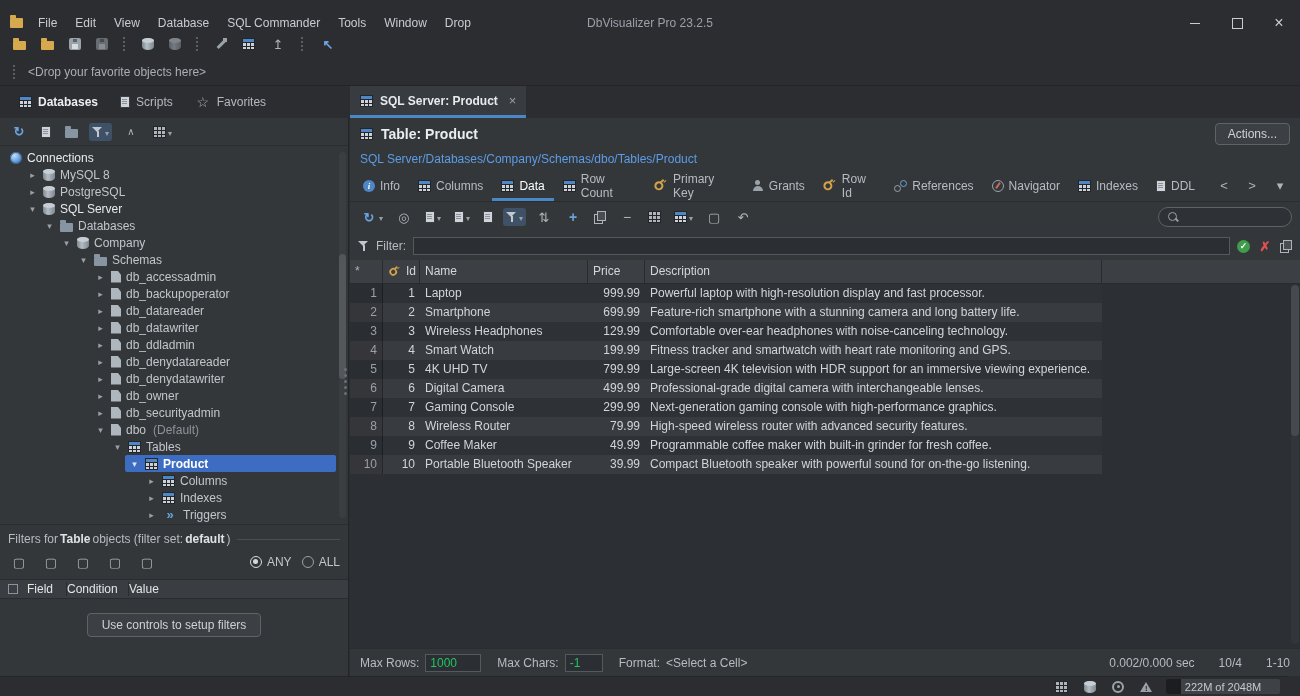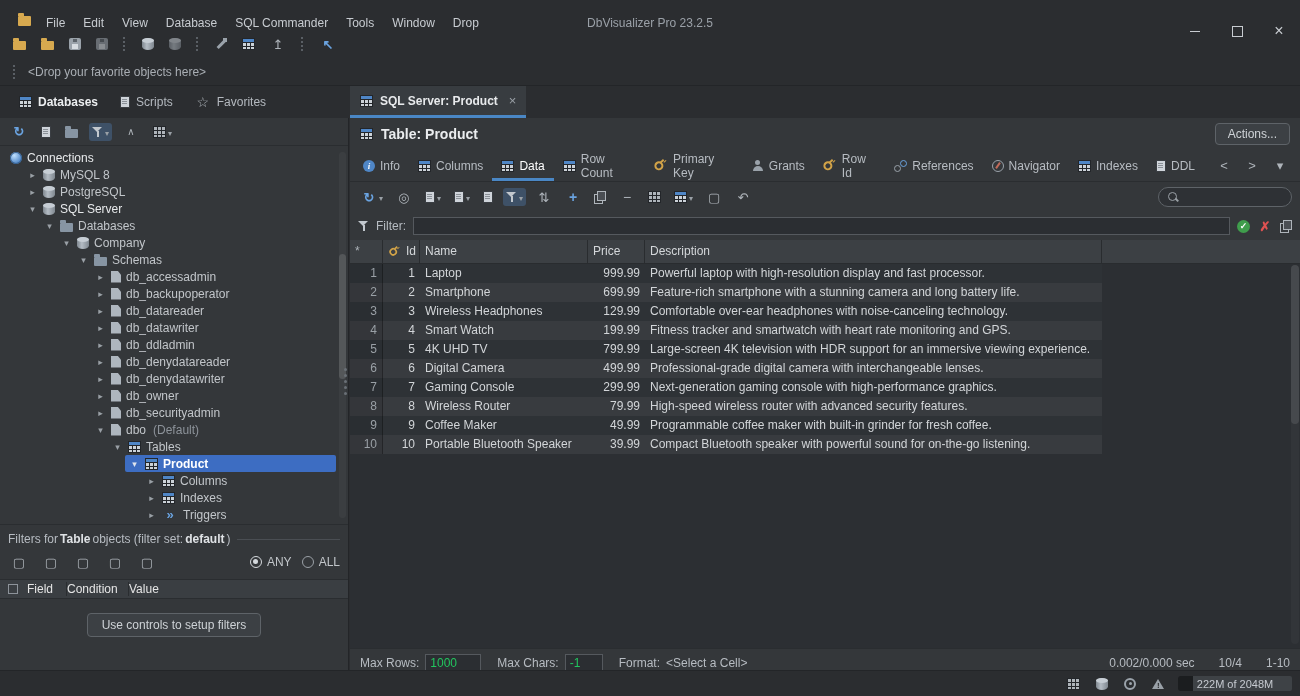--- a/index.html
+++ b/index.html
@@ -1,21 +1,21 @@
 <!DOCTYPE html>
 <html><head>
 <meta charset="utf-8">
 <style>
   *{box-sizing:border-box}
   html,body{margin:0;padding:0;background:#1e1f22}
   #app{position:relative;width:1300px;height:696px;background:#2b2d30;color:#c2c6ca;
        font:12px "Liberation Sans",sans-serif;overflow:hidden}
 
   
-  .titlebar{position:absolute;top:16px;left:0;right:0;height:30px;display:flex;padding-left:18px}
+  .titlebar{position:absolute;top:8px;left:0;right:0;height:30px;display:flex;align-items:center;padding-left:10px}
   .app-icon{width:13px;height:10px;background:#d7a94f;border-radius:1px;position:relative;margin-right:6px}
   .app-icon::before{content:"";position:absolute;top:-3px;left:0;width:6px;height:3px;background:#d7a94f;border-radius:1px 1px 0 0}
   .menu-item{padding:0 9px;color:#c8ccd1;cursor:default}
   .win-title{position:absolute;left:50%;transform:translateX(-50%);color:#9ba1a8}
   .win-controls{margin-left:auto;display:flex;height:100%}
   .wc{width:42px;display:flex;align-items:center;justify-content:center;color:#c8ccd1}
   .wc-min::after{content:"";width:10px;height:1px;background:#c8ccd1;display:block}
   .wc-max::after{content:"";width:9px;height:9px;border:1px solid #c8ccd1;display:block}
   .wc-close::after{content:"×";font-size:16px}
 
@@ -123,21 +123,21 @@
   .grid-footer{height:28px;display:flex;align-items:center;gap:6px;padding:0 10px;background:#34373a;
                border-top:1px solid #2a2d30;flex:none}
   .finput{height:18px;background:#2b2e32;border:1px solid #55595e;color:#22c55e;padding:0 4px;outline:none;
           font:12px "Liberation Sans",sans-serif}
   .w60{width:56px}.w40{width:38px}
   .flabel,.fvalue{color:#b7bcc2}
   .ml{margin-left:10px}
   .fstat{color:#b7bcc2;margin-left:18px}
 
   
-  .statusbar{position:absolute;left:0;right:0;bottom:0;height:26px;background:#2b2d30;border-top:1px solid #232528;
+  .statusbar{position:absolute;left:0;right:12px;bottom:0;height:20px;background:#2b2d30;border-top:1px solid #232528;
              display:flex;align-items:center;justify-content:flex-end;gap:10px;padding:0 8px}
   .mem{position:relative;width:114px;height:15px;background:#3e4246;border-radius:2px;overflow:hidden;
        display:flex;align-items:center;justify-content:center;flex:none}
   .mem .fill{position:absolute;left:0;top:0;bottom:0;width:13%;background:#1b1d1f}
   .mem .txt{position:relative;font-size:11px;color:#c6cad0;white-space:nowrap}
 
   
   .ic{display:inline-block;vertical-align:middle;position:relative;flex:none}
   .gi{display:inline-flex;align-items:center;justify-content:center;width:16px;height:16px;
       color:#aeb4ba;font-size:13px;flex:none}
@@ -568,20 +568,21 @@
         <i></i>
       </div>
   </aside>
 
   <main class="main">
     <div class="obj-header">
       <span class="ic ic-grid"></span>
       <h1>Table: Product</h1>
       <button class="actions-btn">Actions...</button>
     </div>
+    <div class="breadcrumb">SQL Server/Databases/Company/Schemas/dbo/Tables/Product</div>
     <div class="main-tabs">
       <div id="main-tabs-list">
           <div class="mtab">
             <span class="ic ic-info"></span>
             <span>Info</span>
           </div>
           <div class="mtab">
             <span class="ic ic-grid"></span>
             <span>Columns</span>
           </div>

